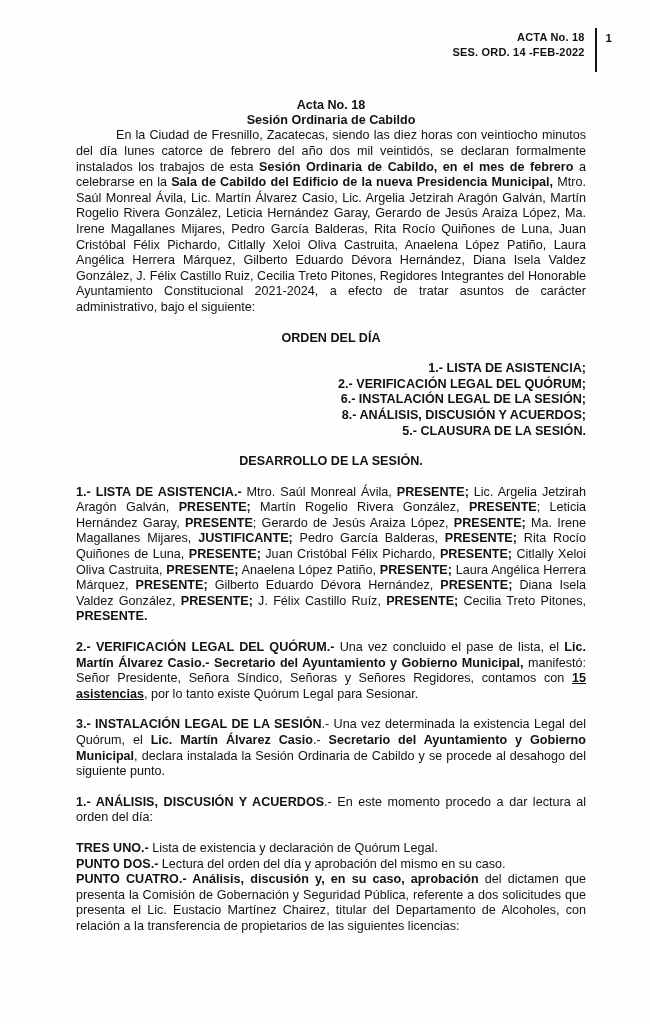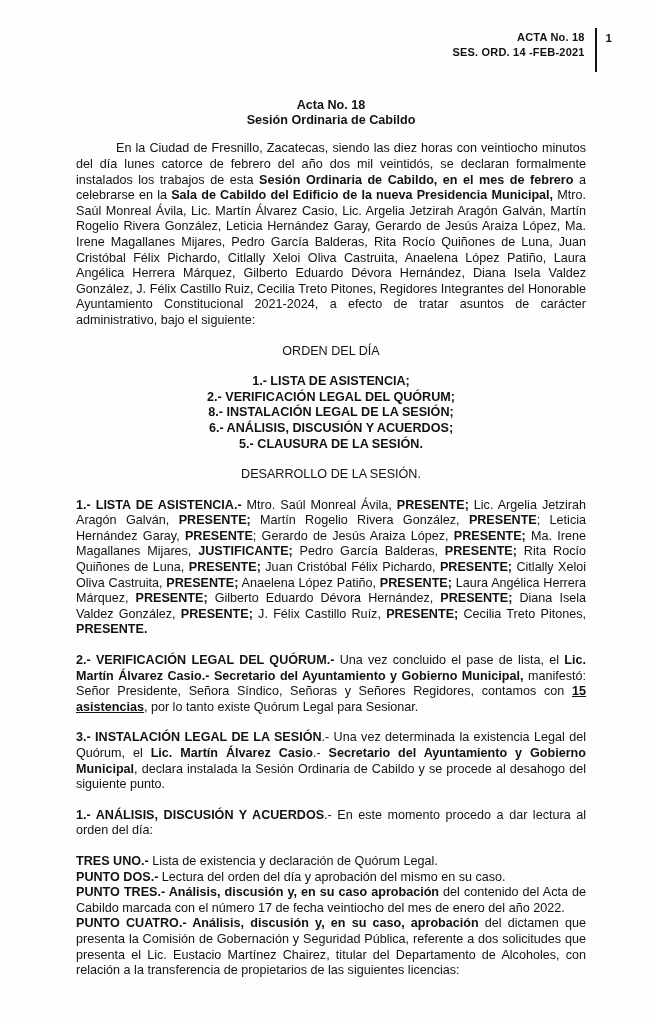--- a/index.html
+++ b/index.html
@@ -50,63 +50,61 @@
   
   .title {
     text-align: center;
     font-weight: 700;
     font-size: 12.6px;
     line-height: 15.2px;
     margin-top: 24px;
   }
   
   .doc {
-    margin-top: 13px;
     font-size: 12.6px;
     line-height: 15.6px;
   }
   .blk { text-align: justify; }
   .blk.gap { margin-top: 15px; }
   .blk.indent { text-indent: 40px; }
-  .blk.heading { text-align: center; font-weight: 400; }
-  .blk.line { text-align: center; font-weight: 700; }
+  .blk.heading { text-align: center; font-weight: 700; }
+  .blk.line { text-align: right; font-weight: 700; }
   .b { font-weight: 700; }
   .u { text-decoration: underline; }
 </style>
 </head>
 <body>
 
 <div class="page">
 
   <div class="hdr">
     <div class="hdr-lines">
       <div>ACTA No. 18</div>
-      <div>SES. ORD. 14 -FEB-2021</div>
+      <div>SES. ORD. 14 -FEB-2022</div>
     </div>
     <div class="hdr-divider"></div>
     <div class="hdr-page">1</div>
   </div>
 
   <div class="title">
     <div>Acta No. 18</div>
     <div>Sesión Ordinaria de Cabildo</div>
   </div>
 
   <div class="doc" id="doc-body">
       <div class="blk para indent"><span>En la Ciudad de Fresnillo, Zacatecas, siendo las diez horas con veintiocho minutos del día lunes catorce de febrero del año dos mil veintidós, se declaran formalmente instalados los trabajos de esta </span><span class="b">Sesión Ordinaria de Cabildo, en el mes de febrero</span><span> a celebrarse en la </span><span class="b">Sala de Cabildo del Edificio de la nueva Presidencia Municipal,</span><span> Mtro. Saúl Monreal Ávila, Lic. Martín Álvarez Casio, Lic. Argelia Jetzirah Aragón Galván, Martín Rogelio Rivera González, Leticia Hernández Garay, Gerardo de Jesús Araiza López, Ma. Irene Magallanes Mijares, Pedro García Balderas, Rita Rocío Quiñones de Luna, Juan Cristóbal Félix Pichardo, Citlally Xeloi Oliva Castruita, Anaelena López Patiño, Laura Angélica Herrera Márquez, Gilberto Eduardo Dévora Hernández, Diana Isela Valdez González, J. Félix Castillo Ruiz, Cecilia Treto Pitones, Regidores Integrantes del Honorable Ayuntamiento Constitucional 2021-2024, a efecto de tratar asuntos de carácter administrativo, bajo el siguiente:</span></div>
       <div class="blk heading gap"><span>ORDEN DEL DÍA</span></div>
       <div class="blk line gap"><span>1.- LISTA DE ASISTENCIA;</span></div>
       <div class="blk line"><span>2.- VERIFICACIÓN LEGAL DEL QUÓRUM;</span></div>
-      <div class="blk line"><span>8.- INSTALACIÓN LEGAL DE LA SESIÓN;</span></div>
-      <div class="blk line"><span>6.- ANÁLISIS, DISCUSIÓN Y ACUERDOS;</span></div>
+      <div class="blk line"><span>6.- INSTALACIÓN LEGAL DE LA SESIÓN;</span></div>
+      <div class="blk line"><span>8.- ANÁLISIS, DISCUSIÓN Y ACUERDOS;</span></div>
       <div class="blk line"><span>5.- CLAUSURA DE LA SESIÓN.</span></div>
       <div class="blk heading gap"><span>DESARROLLO DE LA SESIÓN.</span></div>
       <div class="blk para gap"><span class="b">1.- LISTA DE ASISTENCIA.- </span><span>Mtro. Saúl Monreal Ávila, </span><span class="b">PRESENTE;</span><span>  Lic. Argelia Jetzirah Aragón Galván, </span><span class="b">PRESENTE;</span><span>  Martín Rogelio Rivera González, </span><span class="b">PRESENTE</span><span>; Leticia Hernández Garay, </span><span class="b">PRESENTE</span><span>; Gerardo de Jesús Araiza López, </span><span class="b">PRESENTE;</span><span> Ma. Irene Magallanes Mijares, </span><span class="b">JUSTIFICANTE;</span><span> Pedro García Balderas, </span><span class="b">PRESENTE;</span><span> Rita Rocío Quiñones de Luna, </span><span class="b">PRESENTE;</span><span> Juan Cristóbal Félix Pichardo, </span><span class="b">PRESENTE;</span><span> Citlally Xeloi Oliva Castruita, </span><span class="b">PRESENTE;</span><span> Anaelena López Patiño, </span><span class="b">PRESENTE;</span><span> Laura Angélica Herrera Márquez, </span><span class="b">PRESENTE;</span><span> Gilberto Eduardo Dévora Hernández, </span><span class="b">PRESENTE;</span><span> Diana Isela Valdez González, </span><span class="b">PRESENTE;</span><span> J. Félix Castillo Ruíz, </span><span class="b">PRESENTE;</span><span> Cecilia Treto Pitones, </span><span class="b">PRESENTE.</span></div>
       <div class="blk para gap"><span class="b">2.- VERIFICACIÓN LEGAL DEL QUÓRUM.- </span><span>Una vez concluido el pase de lista, el </span><span class="b">Lic. Martín Álvarez Casio.-  Secretario del Ayuntamiento y Gobierno Municipal,</span><span> manifestó: Señor Presidente, Señora Síndico, Señoras y Señores Regidores, contamos con </span><span class="b u">15 asistencias</span><span>, por lo tanto existe Quórum Legal para Sesionar.</span></div>
       <div class="blk para gap"><span class="b">3.- INSTALACIÓN LEGAL DE LA SESIÓN</span><span>.- Una vez determinada la existencia Legal del Quórum, el </span><span class="b">Lic. Martín Álvarez Casio</span><span>.- </span><span class="b">Secretario del Ayuntamiento y Gobierno Municipal</span><span>, declara instalada la Sesión Ordinaria de Cabildo y se procede al desahogo del siguiente punto.</span></div>
       <div class="blk para gap"><span class="b">1.- ANÁLISIS, DISCUSIÓN Y ACUERDOS</span><span>.- En este momento procedo a dar  lectura al orden del día:</span></div>
       <div class="blk para gap"><span class="b">TRES UNO.- </span><span>Lista de existencia y declaración de Quórum Legal.</span></div>
       <div class="blk para"><span class="b">PUNTO DOS.- </span><span>Lectura del orden del día y aprobación del mismo en su caso.</span></div>
-      <div class="blk para"><span class="b">PUNTO TRES.- Análisis, discusión y, en su caso aprobación</span><span> del contenido del Acta de Cabildo marcada con el número 17  de fecha veintiocho del mes de enero del año 2022.</span></div>
       <div class="blk para"><span class="b">PUNTO CUATRO.- Análisis, discusión y, en su caso,  aprobación</span><span>  del dictamen que presenta la Comisión de Gobernación y Seguridad Pública, referente a dos solicitudes que presenta el Lic. Eustacio Martínez Chairez, titular del Departamento de Alcoholes, con relación a la transferencia de propietarios de las siguientes licencias:</span></div>
     </div>
 
 </div>
 
 </body></html>

